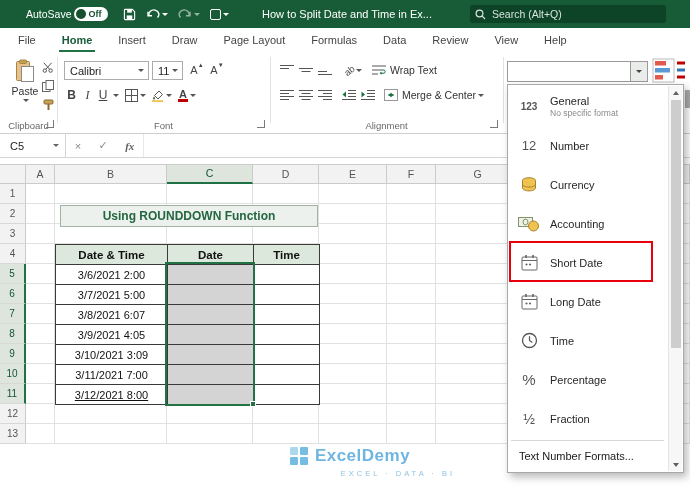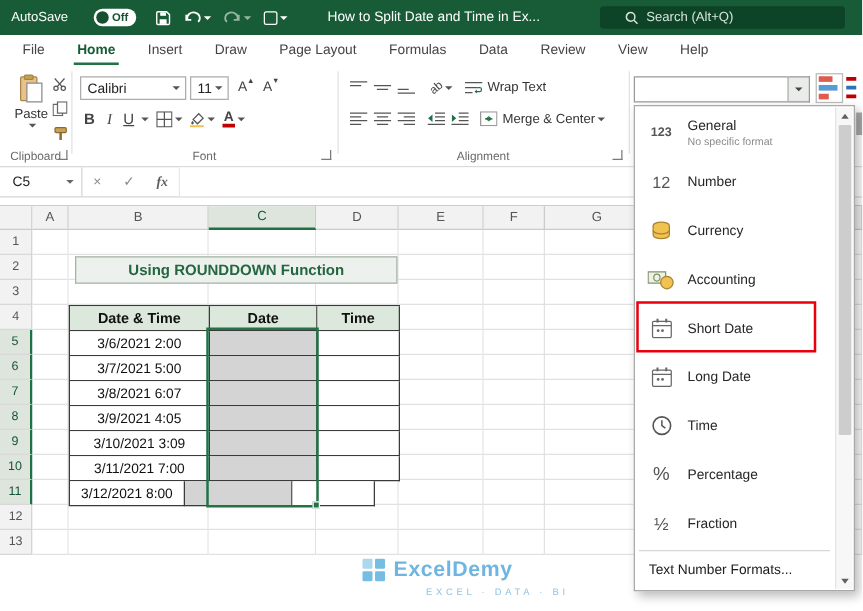--- a/index.html
+++ b/index.html
@@ -1,30 +1,30 @@
 <!DOCTYPE html>
 <html><head>
 <meta charset="utf-8">
 <style>
 *{margin:0;padding:0;box-sizing:border-box}
 body{font-family:"Liberation Sans","DejaVu Sans",sans-serif;font-size:11px;color:#333;background:#fff}
 .app{position:relative;width:690px;height:489px;overflow:hidden;background:#fff}
 
 
 .titlebar{position:absolute;left:0;top:0;width:690px;height:28px;background:#185C37;display:flex;align-items:center;color:#fff}
-.autosave{display:flex;align-items:center;gap:20px;margin-left:9px;font-size:10.5px}
+.autosave{display:flex;align-items:center;gap:2px;margin-left:26px;font-size:10.5px}
 .pill{display:flex;align-items:center;gap:3px;background:#fff;border-radius:8px;height:14px;padding:0 6px 0 2px;color:#16502F;font-size:9px;font-weight:bold}
 .dot{width:10px;height:10px;border-radius:50%;background:#16502F}
 .qat{display:flex;align-items:center;margin-left:10px}
 .qbtn{display:flex;align-items:center;color:#fff;padding:0 5px;line-height:1}
 .qbtn.dim{opacity:.55}
 .sqicon{display:inline-block;width:11px;height:11px;border:1.5px solid #fff;border-radius:2px}
 .tri-d{display:inline-block;width:0;height:0;border-left:3px solid transparent;border-right:3px solid transparent;border-top:3.5px solid currentColor;margin-left:2px;vertical-align:middle}
 .tb-title{position:absolute;left:347px;top:0;height:28px;line-height:28px;transform:translateX(-50%);font-size:11px;color:#fff;white-space:nowrap}
-.searchbox{position:absolute;right:14px;top:5px;width:196px;height:18px;background:#0D4327;border-radius:3px;display:flex;align-items:center;gap:6px;padding-left:20px;font-size:10.5px;color:#D7E4DC}
+.searchbox{position:absolute;right:24px;top:5px;width:196px;height:18px;background:#0D4327;border-radius:3px;display:flex;align-items:center;gap:6px;padding-left:5px;font-size:10.5px;color:#D7E4DC}
 
 
 .tabs{position:absolute;top:28px;left:0;width:690px;height:24px;background:#fff;display:flex;padding-left:5px}
 .tab{padding:0 13px;line-height:24px;font-size:11px;color:#444;position:relative;white-space:nowrap}
 .tab.active{color:#185C37;font-weight:bold}
 .tab.active::after{content:"";position:absolute;left:10px;right:10px;bottom:0;height:2.5px;background:#217346}
 
 
 .ribbon{position:absolute;top:52px;left:0;width:690px;height:82px;background:#fff;border-bottom:1px solid #CECECE}
 .vsep{position:absolute;top:5px;height:66px;width:1px;background:#E2E2E2}
@@ -539,21 +539,21 @@
           <div class="tcell td" style="width: 112px;">3/10/2021 3:09</div>
           <div class="tcell td selcell" style="width: 86px;"></div>
           <div class="tcell td" style="width: 66px;"></div>
         </div>
         <div class="trow">
           <div class="tcell td" style="width: 112px;">3/11/2021 7:00</div>
           <div class="tcell td selcell" style="width: 86px;"></div>
           <div class="tcell td" style="width: 66px;"></div>
         </div>
         <div class="trow">
-          <div class="tcell td" style="width: 92px;">3/12/2021 8:00</div>
+          <div class="tcell td" style="width: 112px; text-decoration: underline;">3/12/2021 8:00</div>
           <div class="tcell td selcell" style="width: 86px;"></div>
           <div class="tcell td" style="width: 66px;"></div>
         </div>
       </div>
     <div class="sel-outline"></div>
     <div class="sel-handle"></div>
   </div>
 
   <div class="wm">
     <div class="wm-row">

